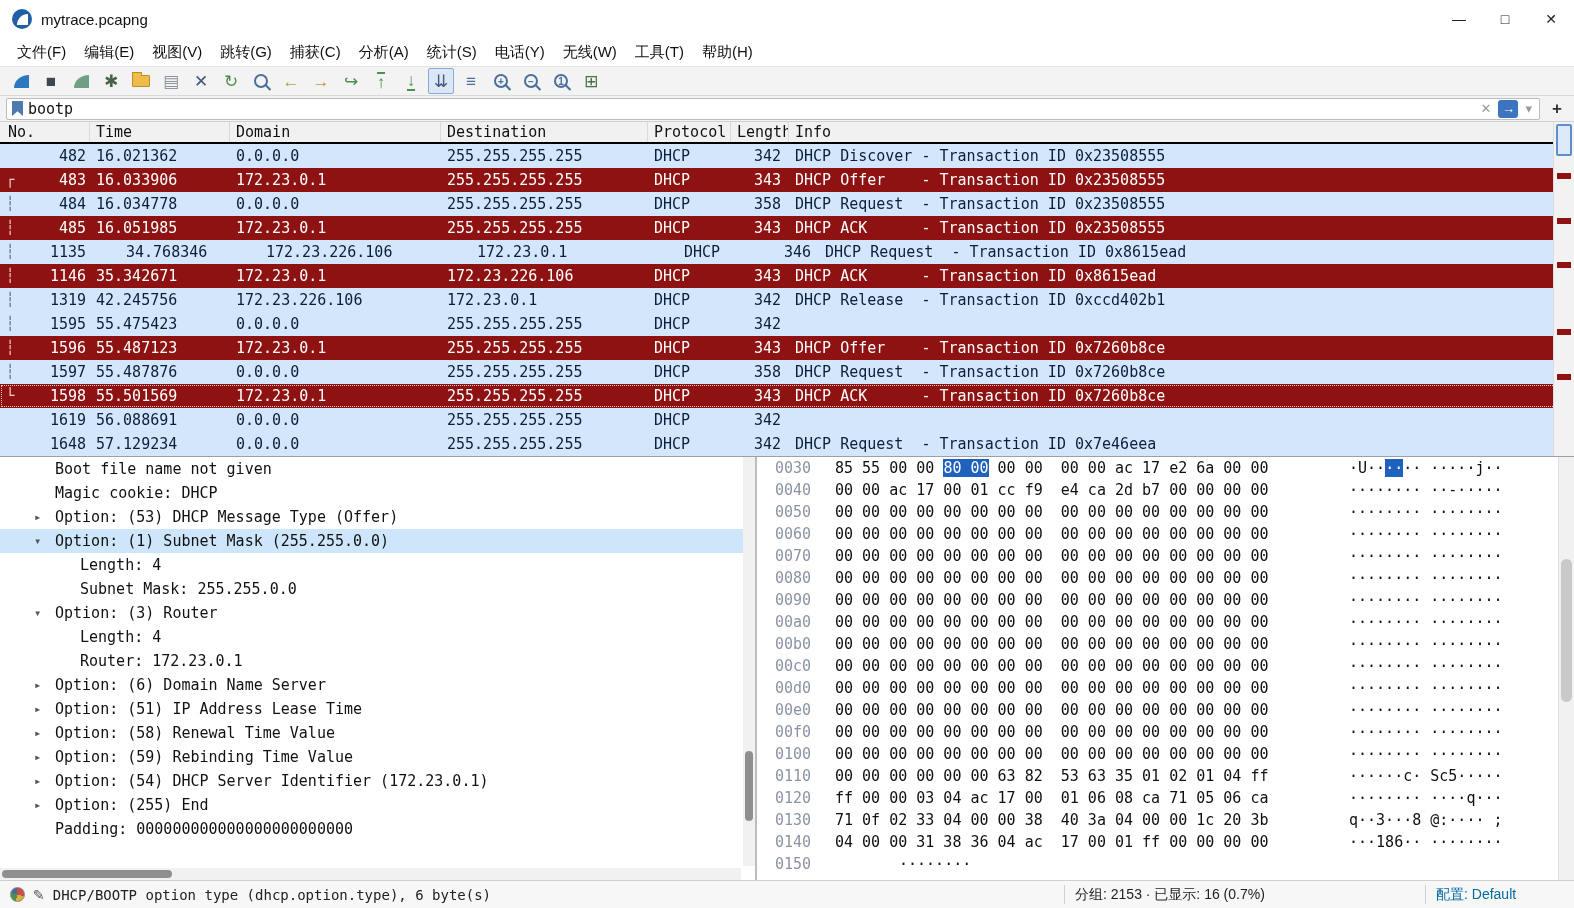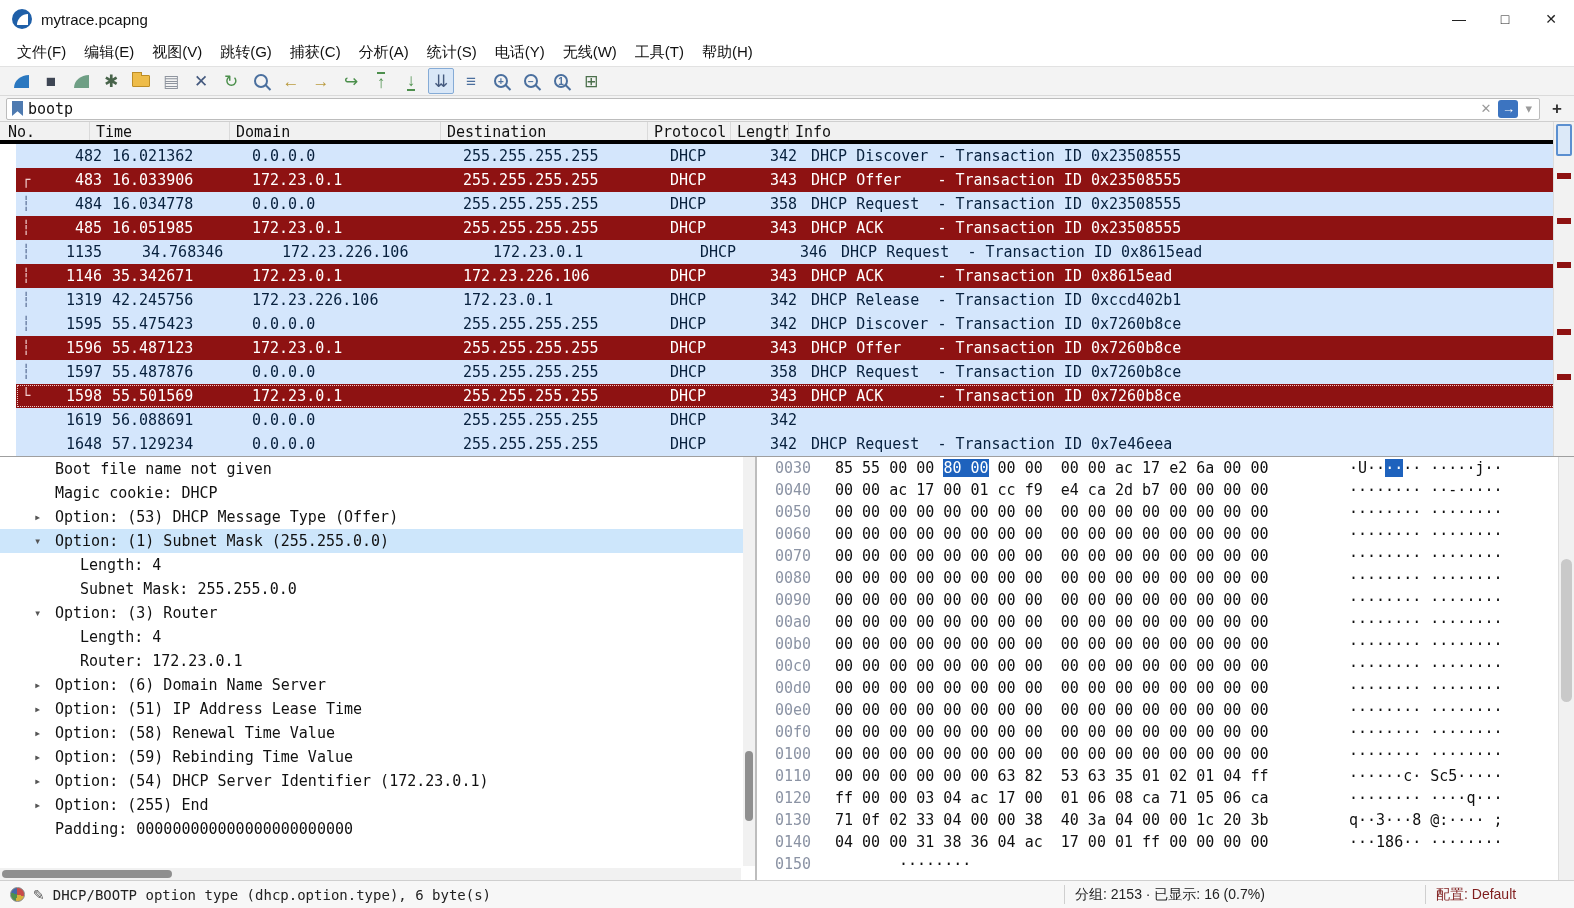--- a/index.html
+++ b/index.html
@@ -36,23 +36,23 @@
   .filterbar{height:26px;display:flex;align-items:center;background:#f3f3f3;padding:2px 6px;gap:6px;border-bottom:1px solid #cfcfcf;}
   .filter-wrap{flex:1;height:22px;background:#fff;border:1px solid #bcbcbc;border-radius:2px;display:flex;align-items:center;padding:0 5px;gap:5px;}
   .bookmark{width:11px;height:15px;background:#4e7ab0;clip-path:polygon(0 0,100% 0,100% 100%,50% 68%,0 100%);}
   .filter-input{flex:1;border:none;outline:none;font-family:"DejaVu Sans Mono",monospace;font-size:15px;color:#111;background:transparent;}
   .filter-icon{color:#9a9a9a;font-size:13px;padding:0 2px;}
   .apply-btn{width:20px;height:18px;background:#3c74c0;color:#fff;border-radius:3px;display:flex;align-items:center;justify-content:center;font-size:13px;}
   .add-filter{width:22px;height:22px;display:flex;align-items:center;justify-content:center;font-size:17px;color:#333;font-weight:bold;}
 
   
   .packet-area{height:334px;position:relative;background:#fff;font-family:"DejaVu Sans Mono",monospace;}
-  .pl-header{height:22px;display:flex;background:#f1f1f1;border-bottom:4px solid #000000;}
+  .pl-header{height:22px;display:flex;background:#f1f1f1;border-bottom:2px solid #000000;}
   .pl-h{padding:1px 0 1px 6px;border-right:1px solid #dadada;white-space:pre;overflow:hidden;color:#111;}
-  .pl-rows{height:312px;overflow:hidden;padding-left:16px;}
+  .pl-rows{height:312px;overflow:hidden;}
   .pl-row{height:24px;display:flex;align-items:center;}
   .pl-row.blue{background:#d4e6fc;color:#07203d;}
   .pl-row.red{background:#8e1212;color:#fff;}
   .pl-row.focus{outline:1px dotted #eec9c9;outline-offset:-2px;}
   .cell{padding-left:6px;white-space:pre;overflow:hidden;}
   .c-no{display:flex;padding-left:0;}
   .gutter{width:20px;text-align:center;font-size:14px;}
   .blue .gutter{color:#51678f;}
   .red .gutter{color:#f2cdcd;}
   .no-val{flex:1;text-align:right;padding-right:4px;}
@@ -84,21 +84,21 @@
   .h-vthumb{position:absolute;left:2px;right:2px;top:24%;height:34%;background:#c9c9c9;border-radius:6px;}
 
   
   .statusbar{height:28px;border-top:1px solid #cfcfcf;background:#f7f7f7;display:flex;align-items:center;padding:0 10px;gap:8px;font-size:14px;}
   .expert-icon{width:15px;height:15px;border-radius:50%;background:conic-gradient(#c94b4b 0 30%,#d8b13c 30% 55%,#4e8f4e 55% 80%,#4467a8 80% 100%);border:1px solid #888;}
   .pencil-icon{font-size:14px;color:#555;}
   .sb-field{font-family:"DejaVu Sans Mono",monospace;font-size:14px;color:#222;}
   .sb-right{margin-left:auto;display:flex;align-items:center;height:100%;}
   .sb-sep{width:1px;height:70%;background:#cfcfcf;margin:0 10px;}
   .sb-packets{width:340px;color:#222;}
-  .sb-profile{width:128px;color:#7f1d1d;}
+  .sb-profile{width:128px;color:#0369a1;}
 </style>
 </head>
 <body>
 
 <div class="window">
 
   <div class="titlebar">
     <div class="app-icon"></div>
     <div class="title-text">mytrace.pcapng</div>
     <div class="win-controls">
@@ -270,21 +270,20 @@
           <div class="cell c-len" style="width: 58px;">342</div>
           <div class="cell c-info">DHCP Release  - Transaction ID 0xccd402b1</div>
         </div>
         <div class="pl-row blue">
           <div class="cell c-no" style="width: 90px;"><span class="gutter">┆</span><span class="no-val">1595</span></div>
           <div class="cell" style="width: 140px;">55.475423</div>
           <div class="cell" style="width: 211px;">0.0.0.0</div>
           <div class="cell" style="width: 207px;">255.255.255.255</div>
           <div class="cell" style="width: 83px;">DHCP</div>
           <div class="cell c-len" style="width: 58px;">342</div>
-          <div class="cell c-info">DHCP Discover - Transaction ID 0x7260b8ce</div>
         </div>
         <div class="pl-row red">
           <div class="cell c-no" style="width: 90px;"><span class="gutter">┆</span><span class="no-val">1596</span></div>
           <div class="cell" style="width: 140px;">55.487123</div>
           <div class="cell" style="width: 211px;">172.23.0.1</div>
           <div class="cell" style="width: 207px;">255.255.255.255</div>
           <div class="cell" style="width: 83px;">DHCP</div>
           <div class="cell c-len" style="width: 58px;">343</div>
           <div class="cell c-info">DHCP Offer    - Transaction ID 0x7260b8ce</div>
         </div>

